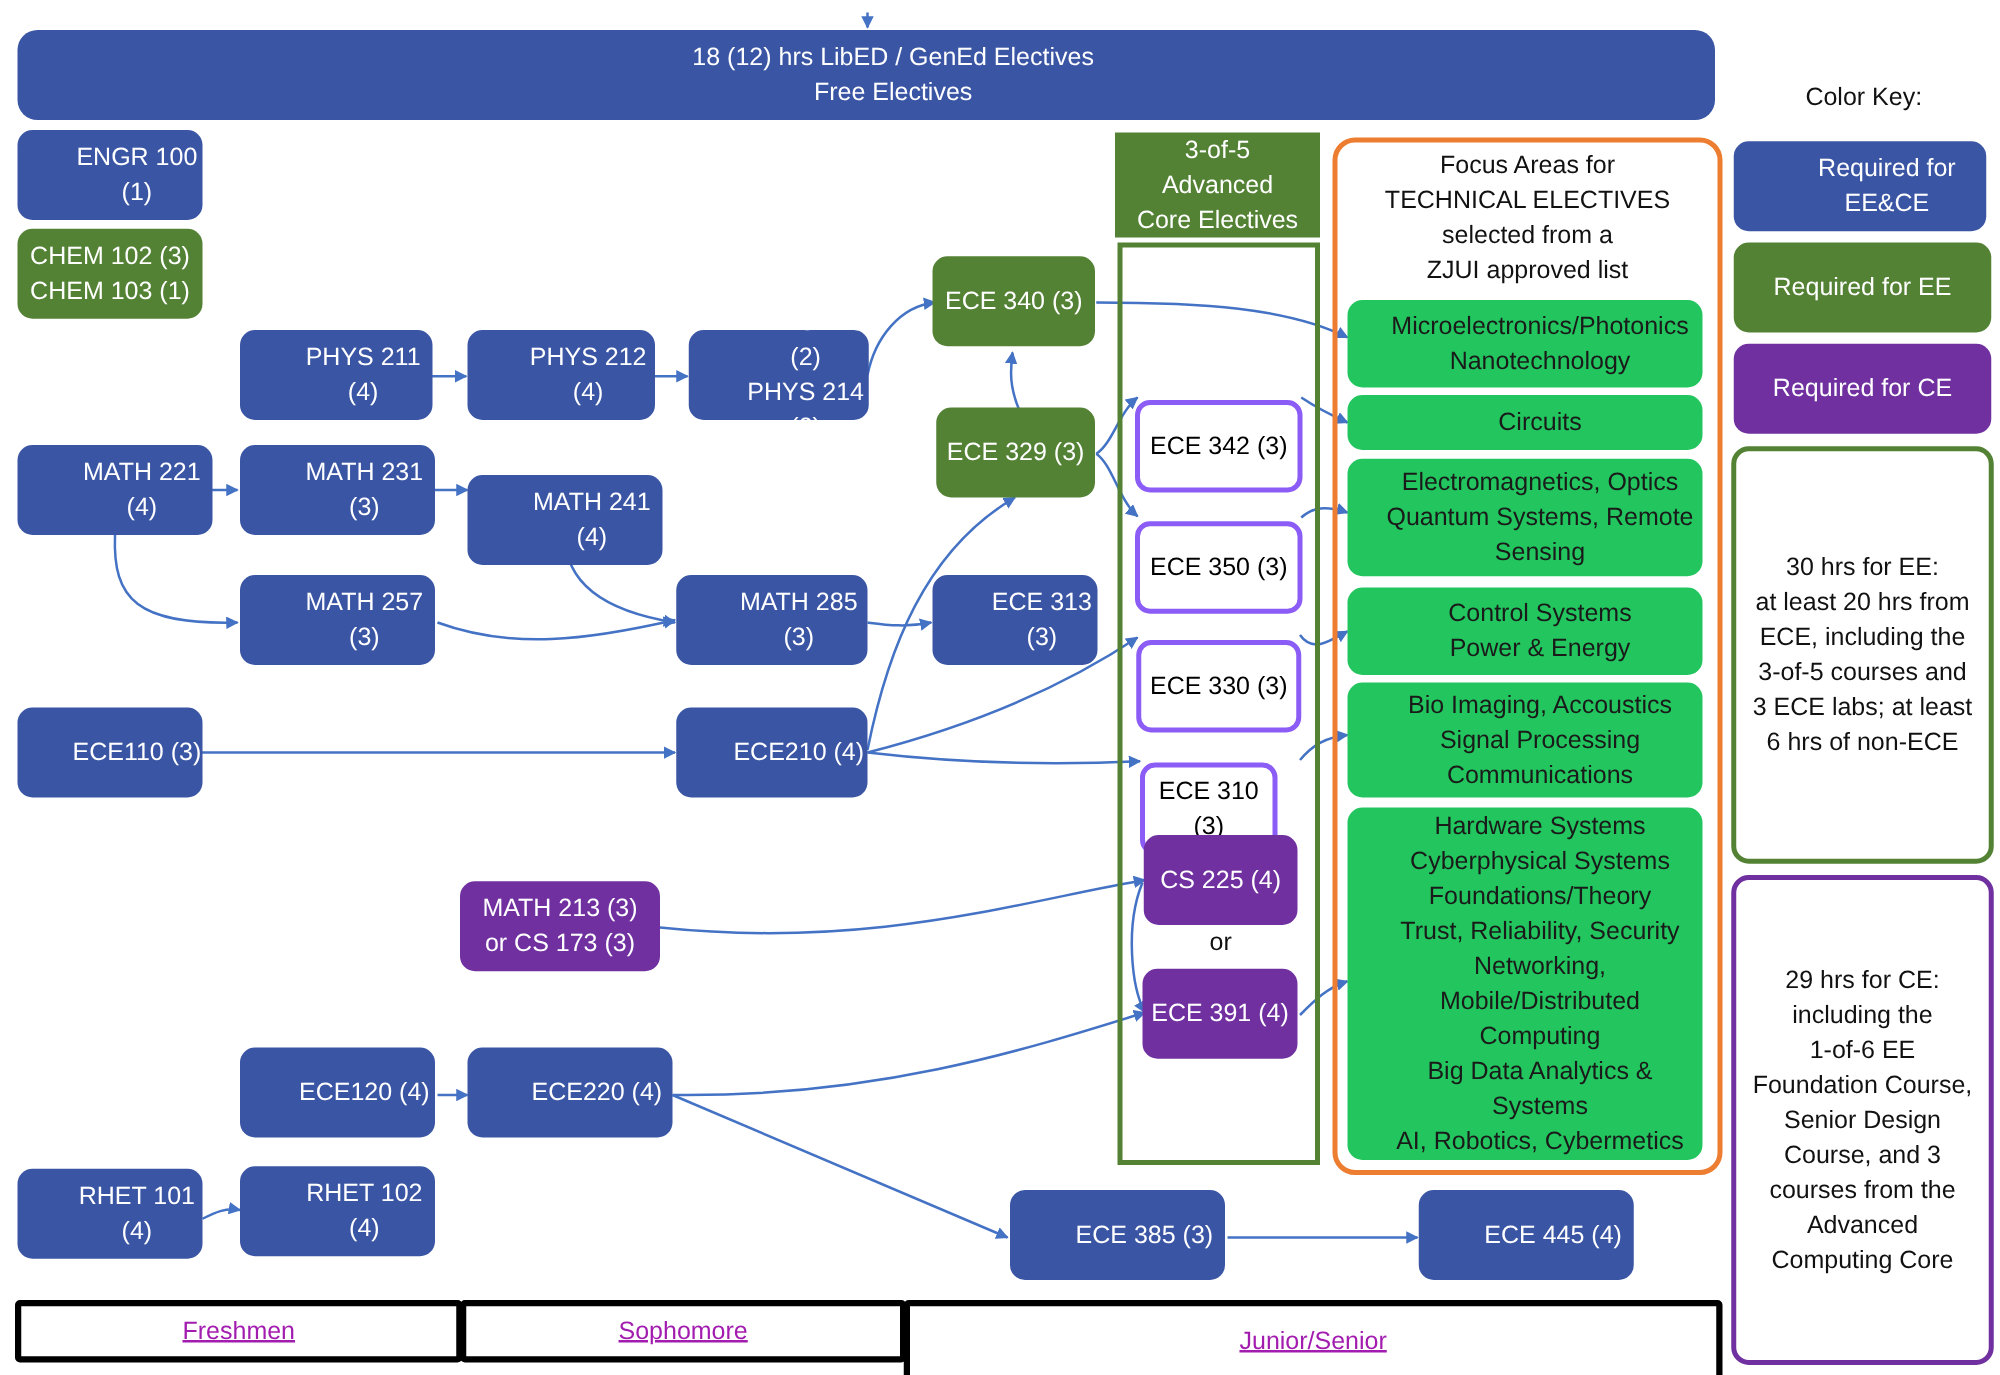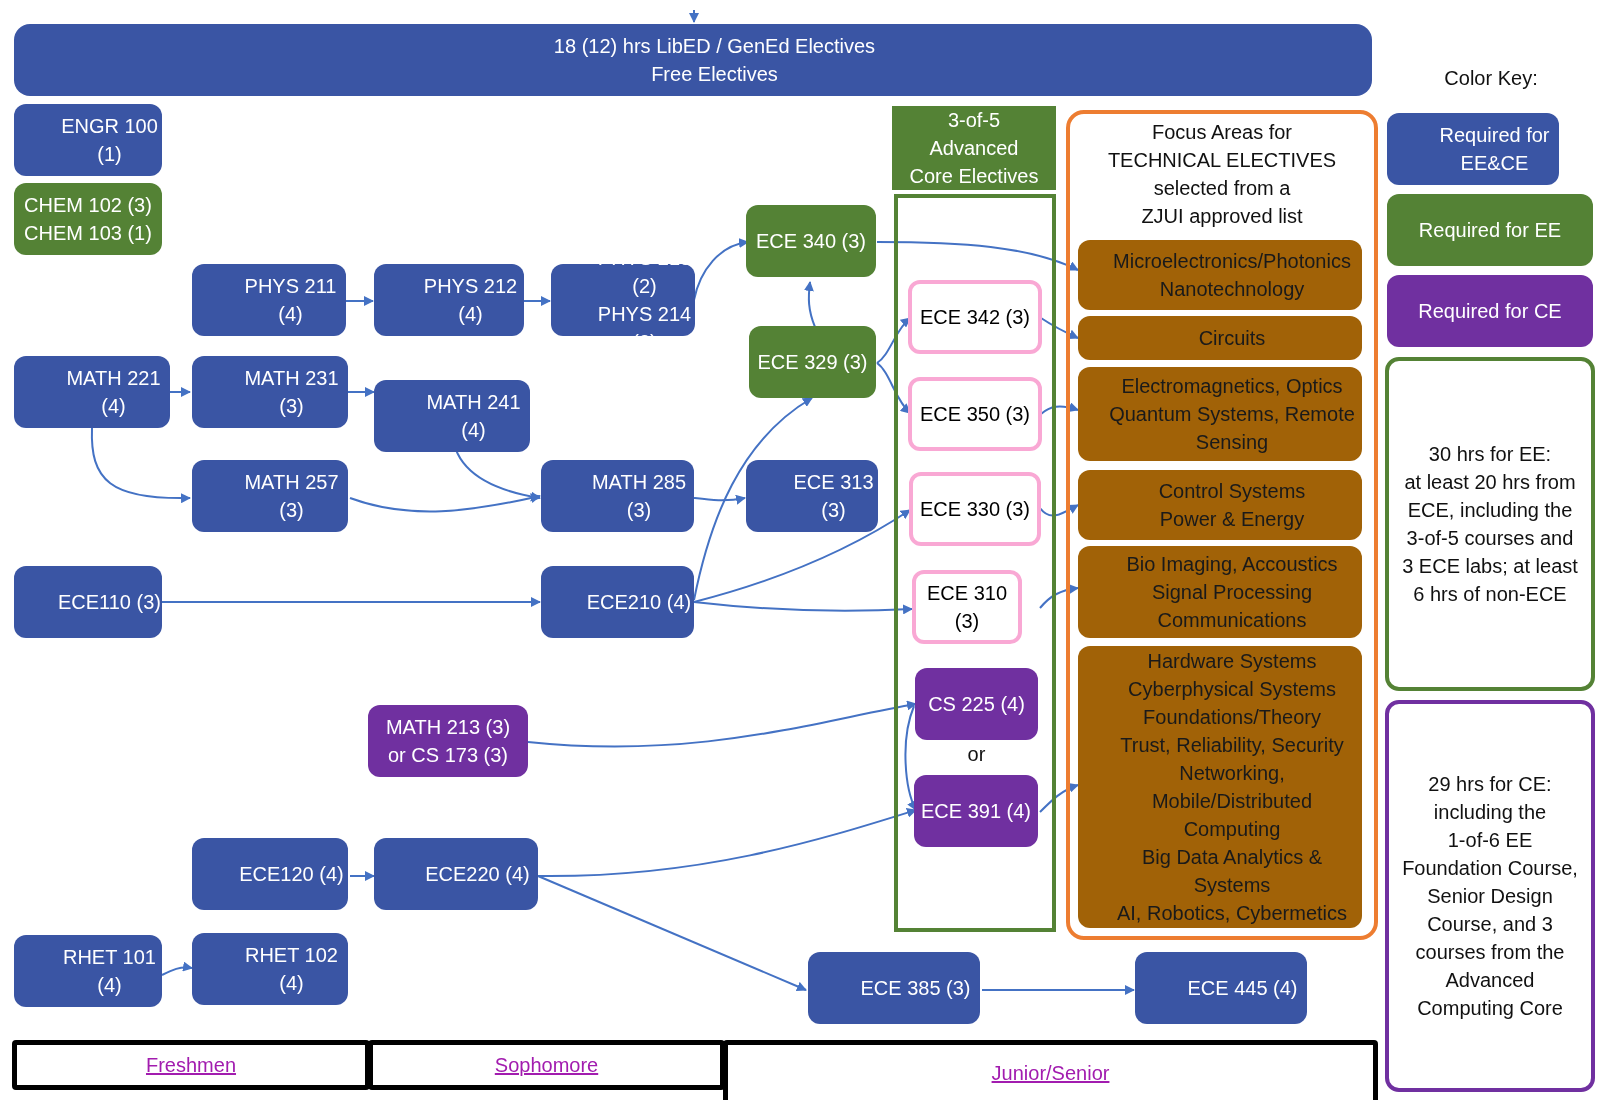--- a/index.html
+++ b/index.html
@@ -4,22 +4,22 @@
 <style>
   html, body { margin:0; padding:0; background:#ffffff; }
   body { width:1600px; height:1100px; position:relative; overflow:hidden;
          font-family:"Liberation Sans", "DejaVu Sans", sans-serif; }
   .node { position:absolute; box-sizing:border-box; border-radius:12px;
           display:flex; align-items:center; justify-content:center; text-align:center;
           color:#ffffff; font-size:20px; line-height:28px; white-space:pre-line; }
   .blue { background:#3a55a4;padding-left:43px; }
   .green { background:#548235; }
   .purple { background:#7030a0; }
-  .orange { background:#a16207; color:#1a1a1a;padding-left:24px; }
-  .outline { background:#ffffff; color:#000; border:4px solid #f9a8d4; }
+  .orange { background:#22c55e; color:#1a1a1a;padding-left:24px; }
+  .outline { background:#ffffff; color:#000; border:4px solid #8b5cf6;margin-top:40px; }
   .panel { position:absolute; box-sizing:border-box; }
   .txt { position:absolute; text-align:center; white-space:pre-line; color:#111; font-size:20px; line-height:28px; }
   svg#edges { position:absolute; left:0; top:0; pointer-events:none; }
   .year { position:absolute; box-sizing:border-box; border:5px solid #000; border-radius:4px;
           display:flex; align-items:center; justify-content:center; font-size:20px; color:#a21caf; background:#fff;text-decoration:underline; }
 </style>
 </head>
 <body>
 
 <svg id="edges" width="1600" height="1100">
@@ -132,21 +132,21 @@
 Foundations/Theory
 Trust, Reliability, Security
 Networking,
 Mobile/Distributed
 Computing
 Big Data Analytics &amp;
 Systems
 AI, Robotics, Cybermetics</div>
 
 <div class="txt" style="left:1388px;top:64px;width:206px;">Color Key:</div>
-<div class="node blue" style="left:1387px;top:113px;width:172px;height:72px;">Required for EE&amp;CE</div>
+<div class="node blue" style="left:1387px;top:113px;width:202px;height:72px;">Required for EE&amp;CE</div>
 <div class="node green" style="left:1387px;top:194px;width:206px;height:72px;">Required for EE</div>
 <div class="node purple" style="left:1387px;top:275px;width:206px;height:72px;">Required for CE</div>
 <div class="node" style="left:1385px;top:357px;width:210px;height:334px;border:4px solid #548235;border-radius:14px;color:#111;background:#fff;">30 hrs for EE:
 at least 20 hrs from
 ECE, including the
 3-of-5 courses and
 3 ECE labs; at least
 6 hrs of non-ECE</div>
 <div class="node" style="left:1385px;top:700px;width:210px;height:392px;border:4px solid #7030a0;border-radius:14px;color:#111;background:#fff;">29 hrs for CE:
 including the

